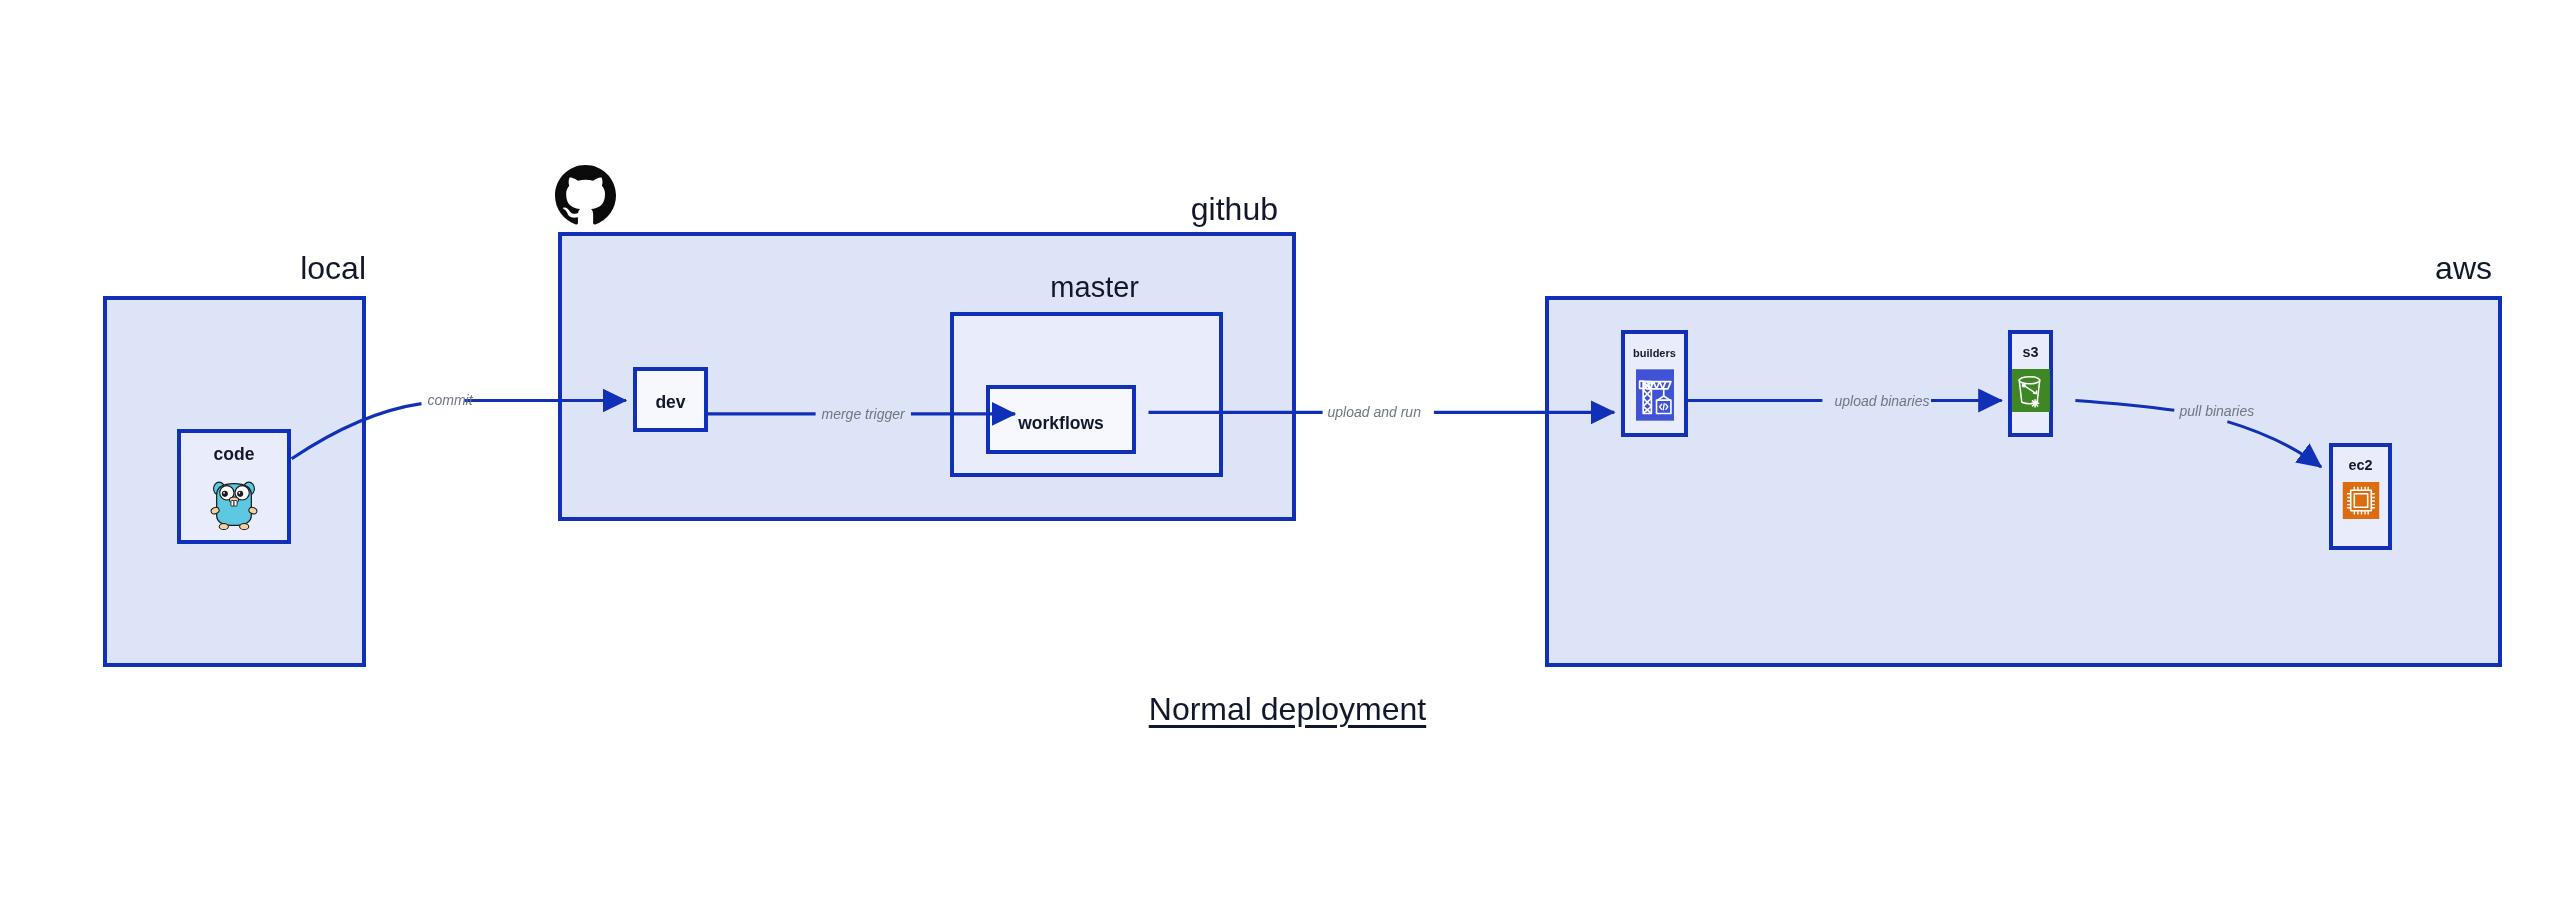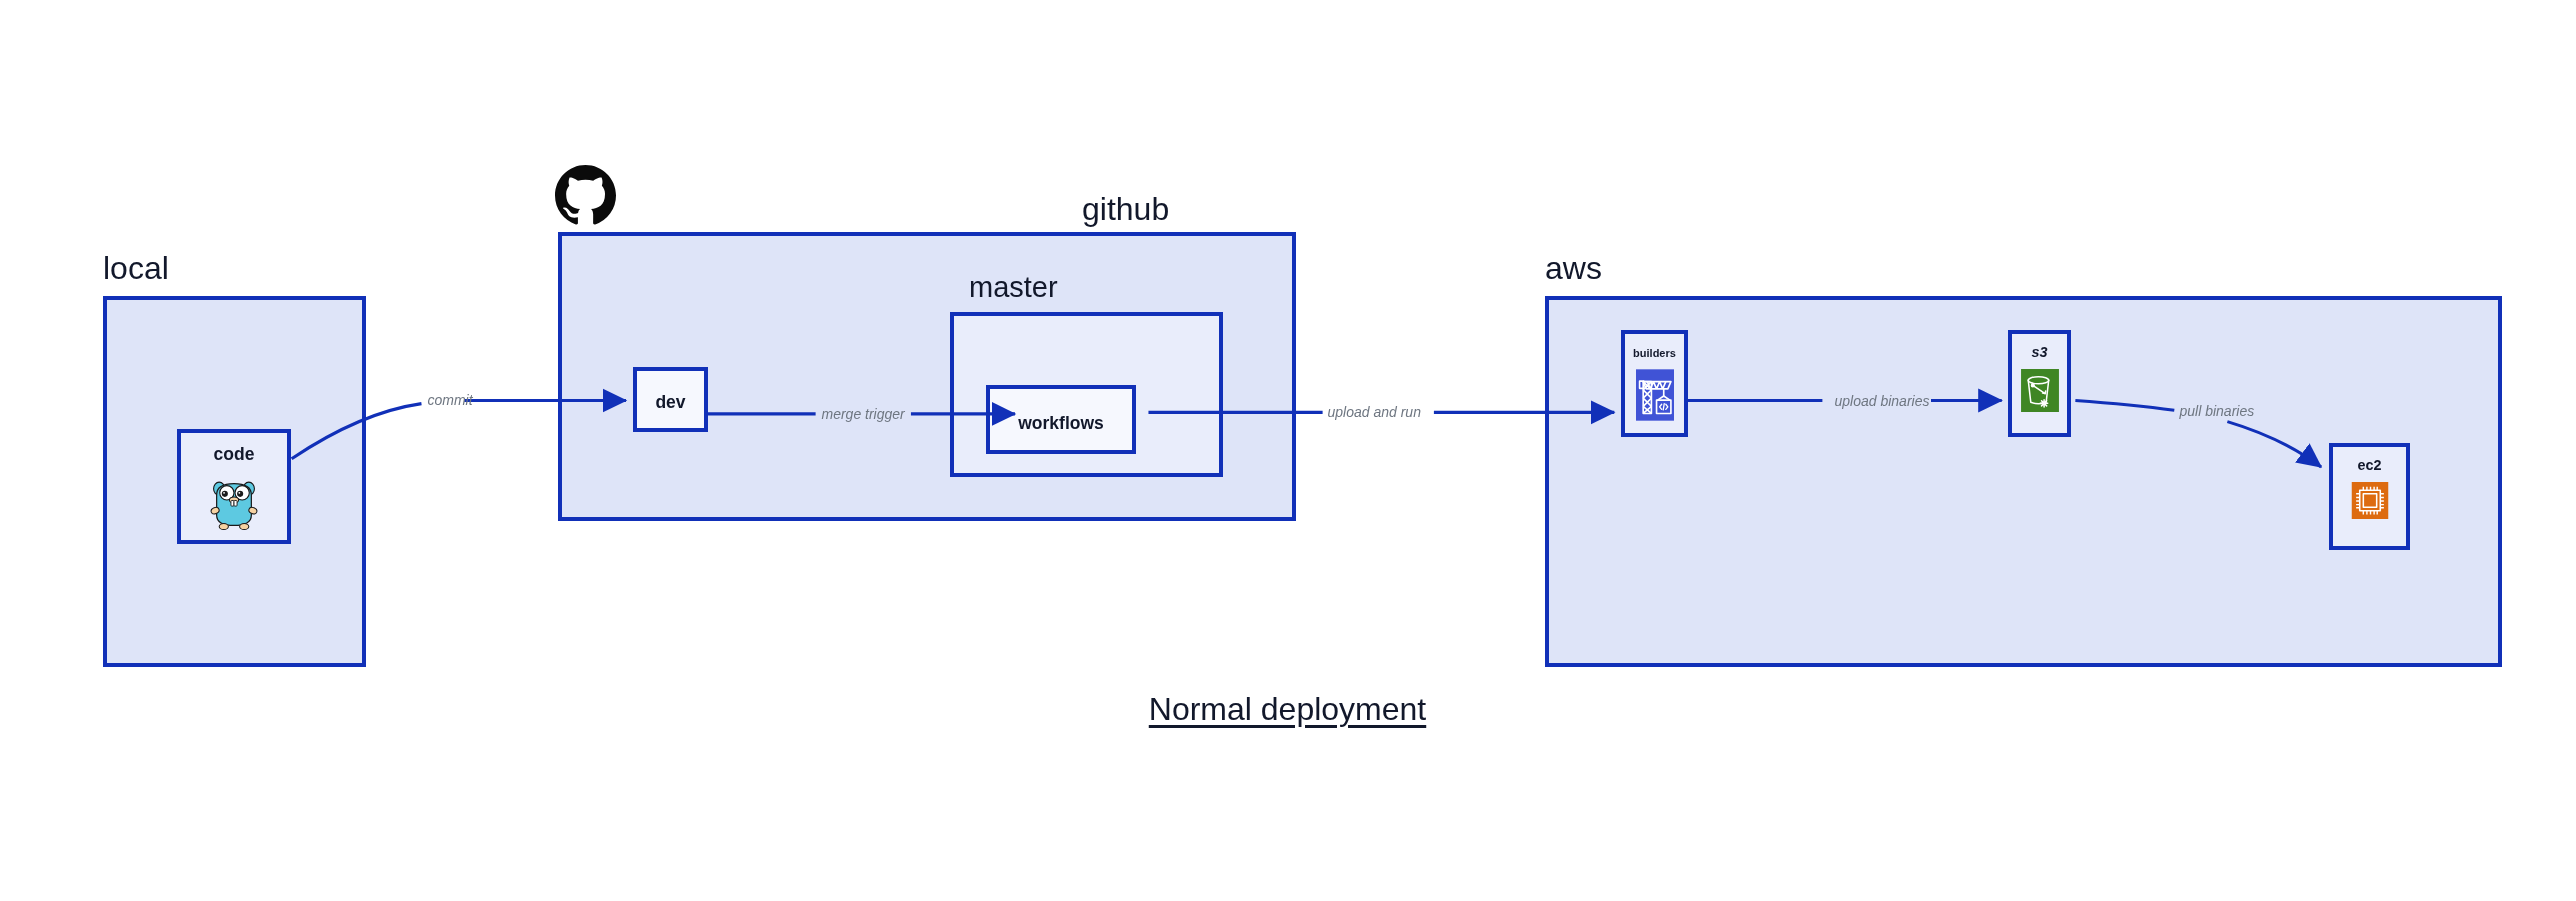--- a/index.html
+++ b/index.html
@@ -26,21 +26,21 @@
     border: 4.6px solid #1130B8;
     box-sizing: border-box;
   }
   .grp-label {
     position: absolute;
     color: #12182B;
     font-size: 32px;
     font-weight: 400;
     line-height: 1;
     white-space: nowrap;
-    text-align: left;
+    text-align: right;
   }
   .subgrp {
     position: absolute;
     background: #E9EDFB;
     border: 4.6px solid #1130B8;
     box-sizing: border-box;
   }
   .node {
     position: absolute;
     background: #E9EDFB;
@@ -187,38 +187,38 @@
         </g>
         <g fill="none" stroke="#FFFFFF" stroke-width="2.6" stroke-linecap="round" stroke-linejoin="round">
           <path d="M50 68 L46 73 L50 78"></path>
           <path d="M58 68 L62 73 L58 78"></path>
           <path d="M55 67 L53 79"></path>
         </g>
       </svg>
     </div>
   </div>
 
-  <div class="node" style="left:2008px; top:330px; width:63px; height:107px;font-style:italic;">
+  <div class="node" style="left:2008px; top:330px; width:45px; height:107px;">
     <div class="node-label" style="top:11.3px; font-size:14.4px;">s3</div>
     <div class="node-icon" style="top:35px; width:38px; height:43px;">
       <svg viewBox="0 0 74 84" width="38" height="43">
         <rect x="0" y="0" width="74" height="84" fill="#3F8624"></rect>
         <g fill="none" stroke="#FFFFFF" stroke-width="3" stroke-linejoin="round" stroke-linecap="round">
           <ellipse cx="34" cy="22" rx="20" ry="7"></ellipse>
           <path d="M14 22 L19 65 Q34 71 49 65 L54 22"></path>
           <path d="M23 32 L47 48"></path>
           <circle cx="23" cy="32" r="2.6" fill="#FFFFFF"></circle>
           <path d="M47 48 l-5 -1 M47 48 l1 -5"></path>
           <path d="M45 60 l0 14 M38 67 l14 0 M40 62 l10 10 M50 62 l-10 10"></path>
         </g>
       </svg>
     </div>
   </div>
 
-  <div class="node" style="left:2329px; top:443px; width:81px; height:107px;">
+  <div class="node" style="left:2329px; top:443px; width:63px; height:107px;">
     <div class="node-label" style="top:11.3px; font-size:14.4px;">ec2</div>
     <div class="node-icon" style="top:35px; width:37px; height:37px;">
       <svg viewBox="0 0 72 72" width="37" height="37">
         <rect x="0" y="0" width="72" height="72" fill="#DD6B10"></rect>
         <g fill="none" stroke="#FFFFFF" stroke-width="3" stroke-linejoin="round">
           <rect x="16" y="16" width="40" height="40"></rect>
           <rect x="23" y="23" width="26" height="26"></rect>
         </g>
         <g stroke="#FFFFFF" stroke-width="2.8" stroke-linecap="butt">
           <path d="M23 16 L23 9 M30 16 L30 9 M37 16 L37 9 M44 16 L44 9 M50 16 L50 9"></path>

